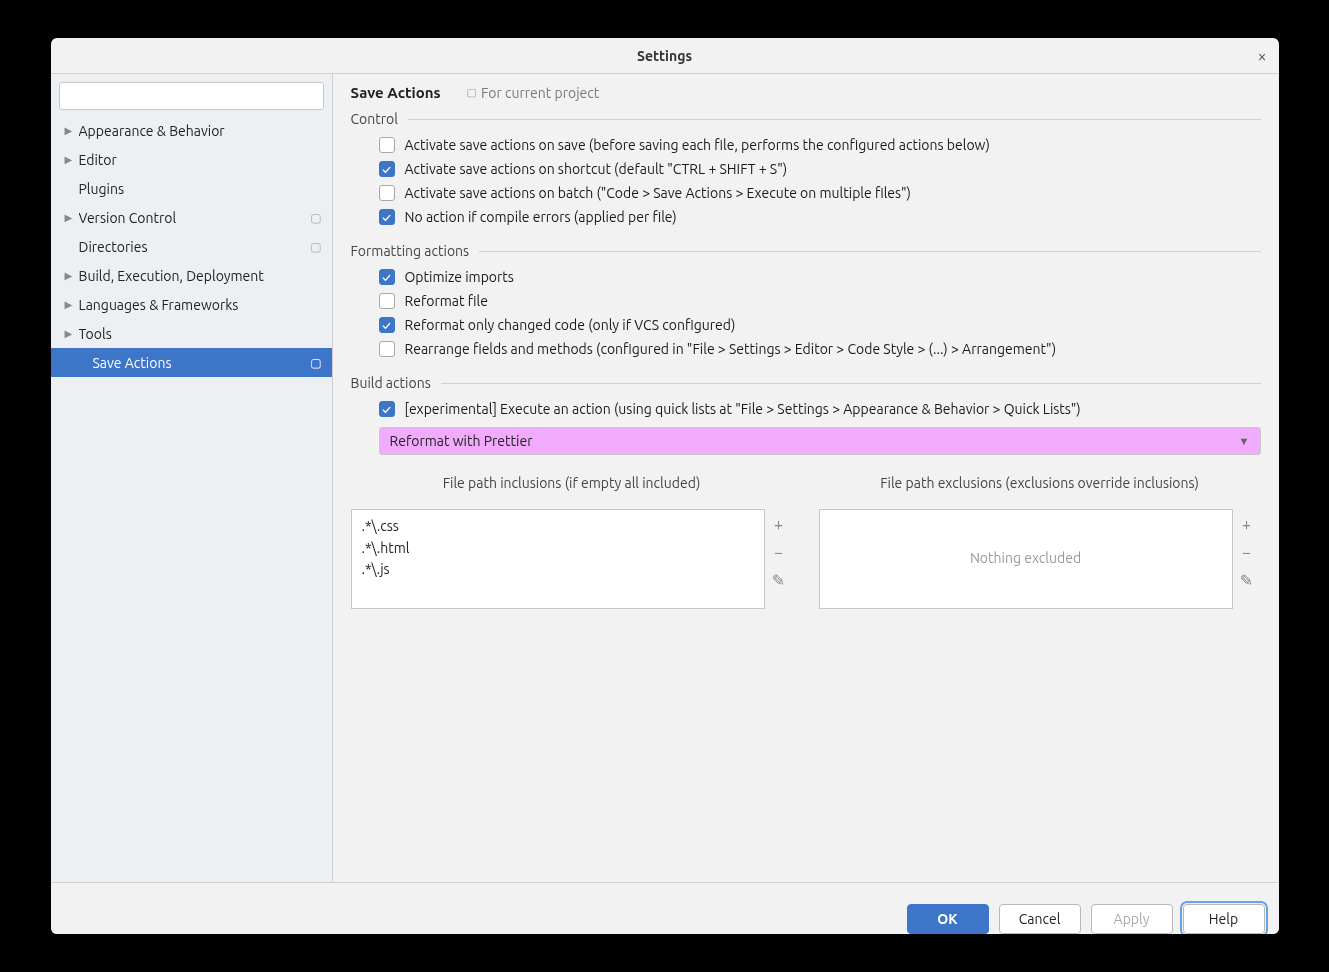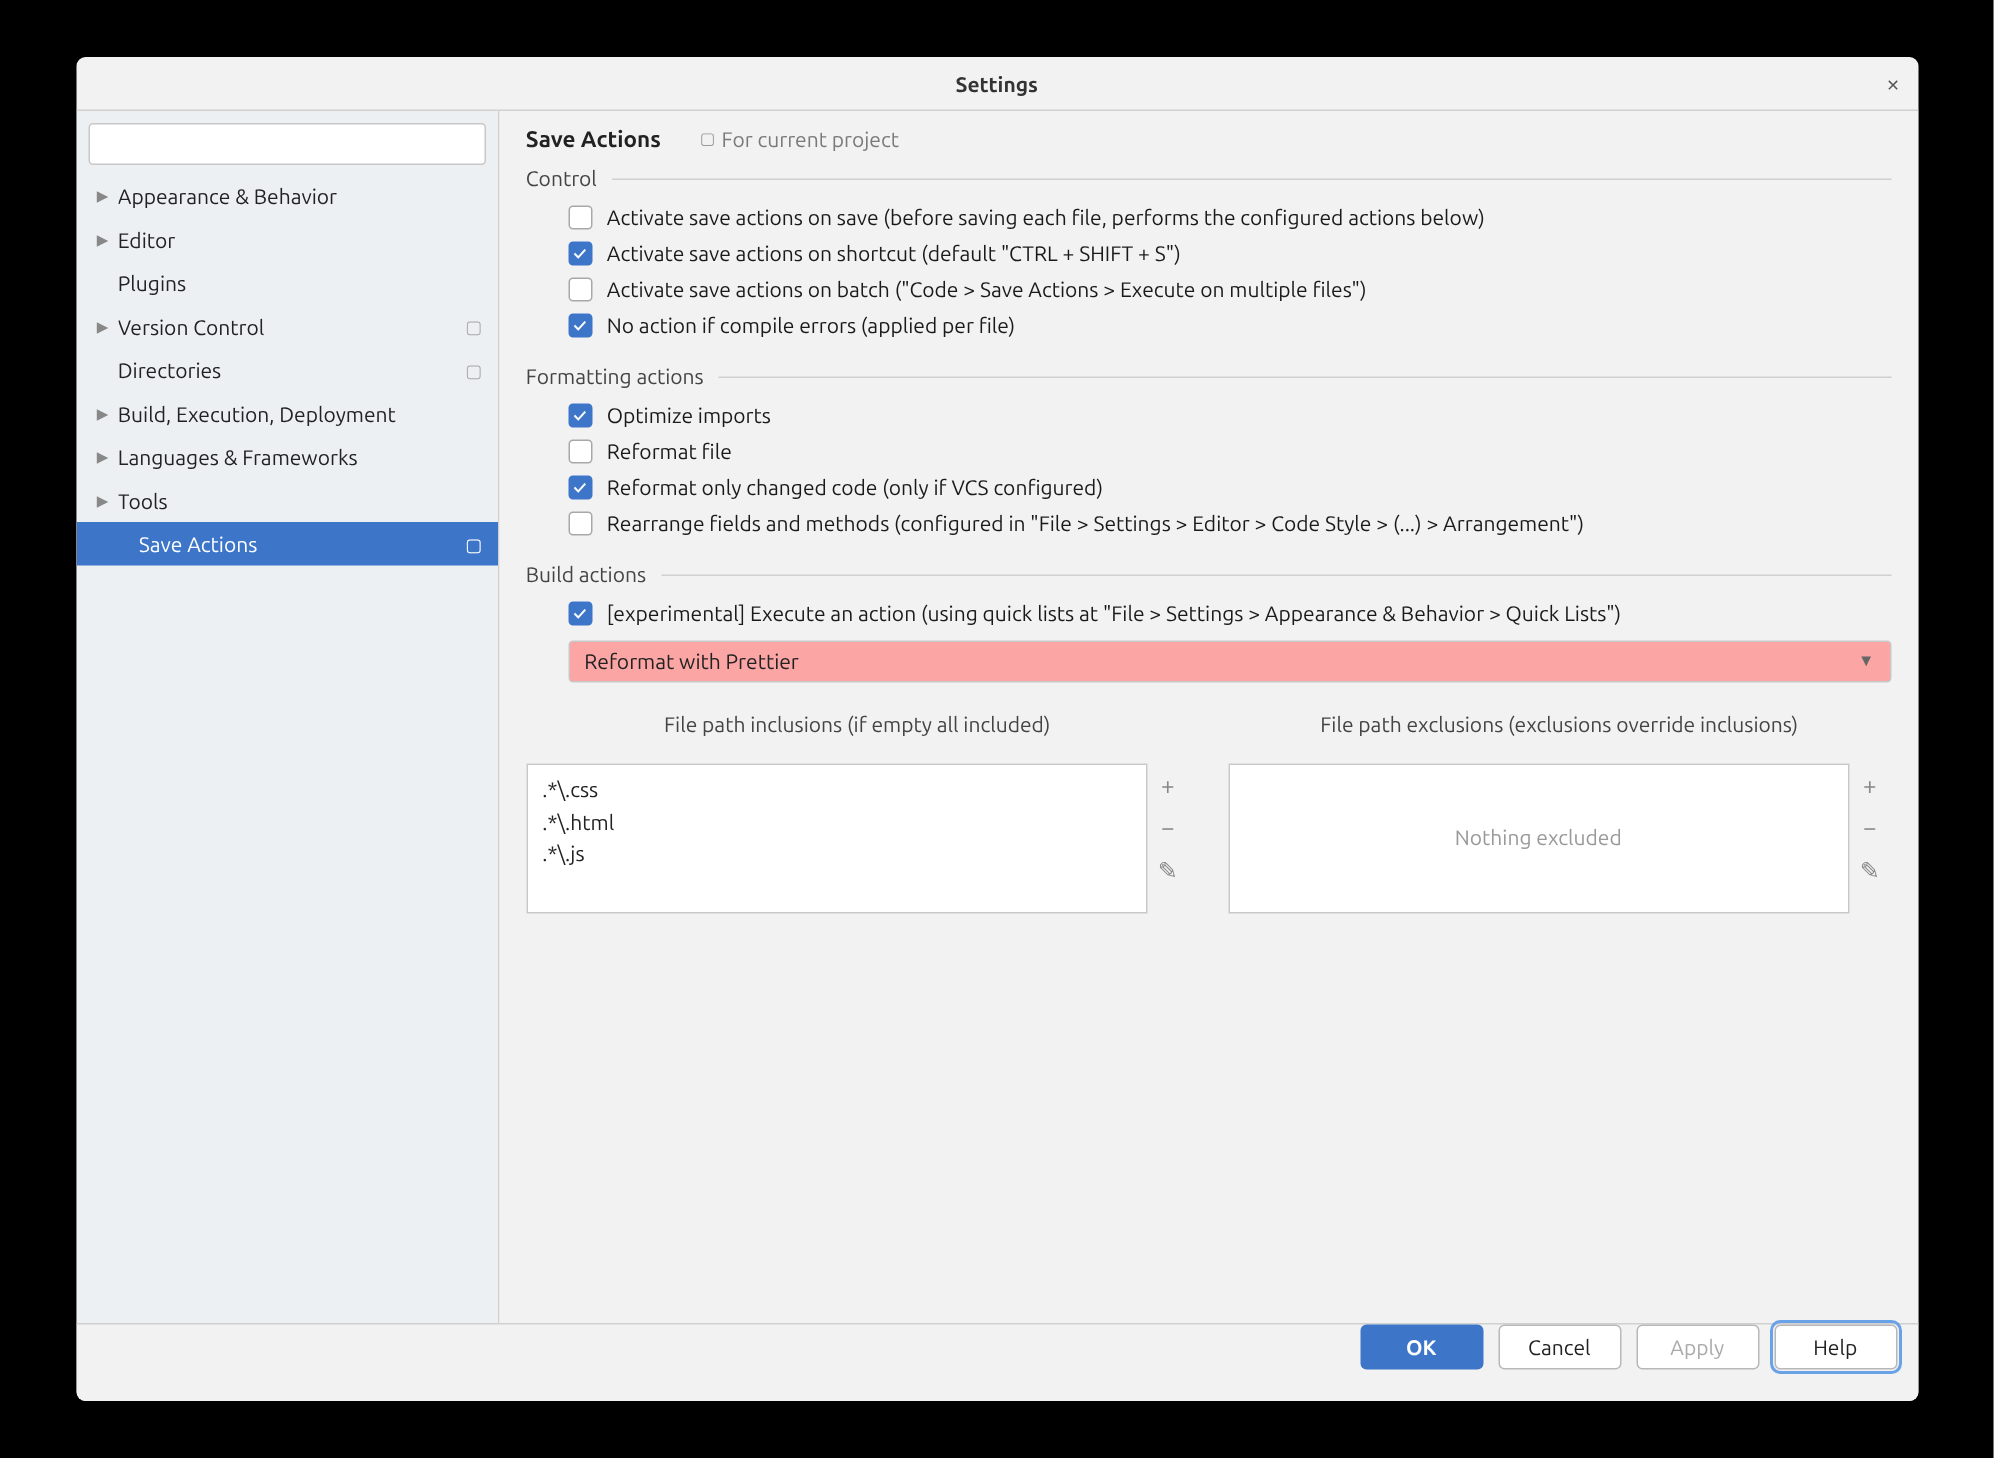--- a/index.html
+++ b/index.html
@@ -156,21 +156,21 @@
   content: "✓";
   color: #fff;
   font-size: 12px;
   font-weight: 700;
 }
 .combo {
   margin-top: 6px;
   height: 28px;
   border: 1px solid #c8c8c8;
   border-radius: 3px;
-  background: #fca5a5;
+  background: #f0abfc;
   display: flex;
   align-items: center;
   padding: 0 10px;
   justify-content: space-between;
   color: #222;
 }
 .combo .chev { color: #666; font-size: 11px;}
 .lists-row {
   display: flex;
   gap: 26px;
@@ -201,21 +201,21 @@
   align-items: center;
   gap: 10px;
   padding-top: 6px;
   color: #888;
 }
 .list-tools span { cursor: pointer; font-size: 16px; }
 .footer {
   height: 52px;
   border-top: 1px solid #d0d0d0;
   display: flex;
-  align-items: flex-start;
+  align-items: flex-end;
   justify-content: flex-end;
   gap: 10px;
   padding: 0 14px;
   background: #f2f2f2;
 }
 .btn {
   min-width: 82px;
   height: 30px;
   border: 1px solid #b8b8b8;
   border-radius: 4px;

